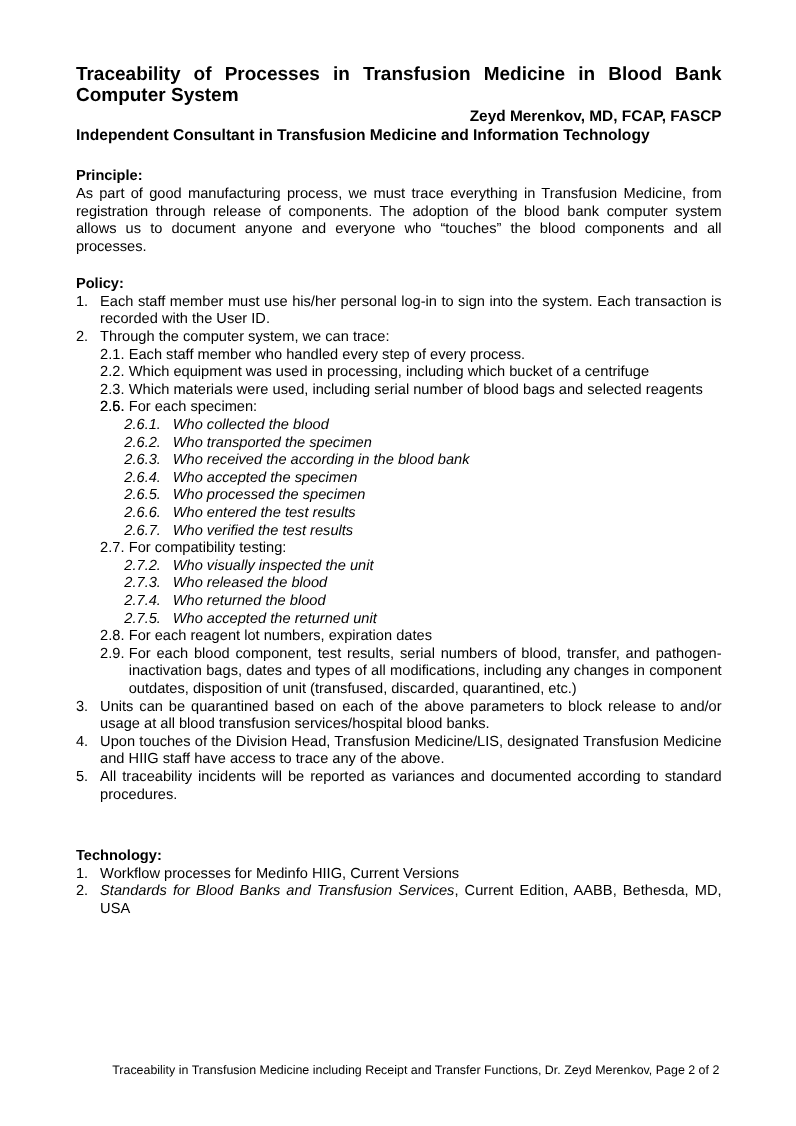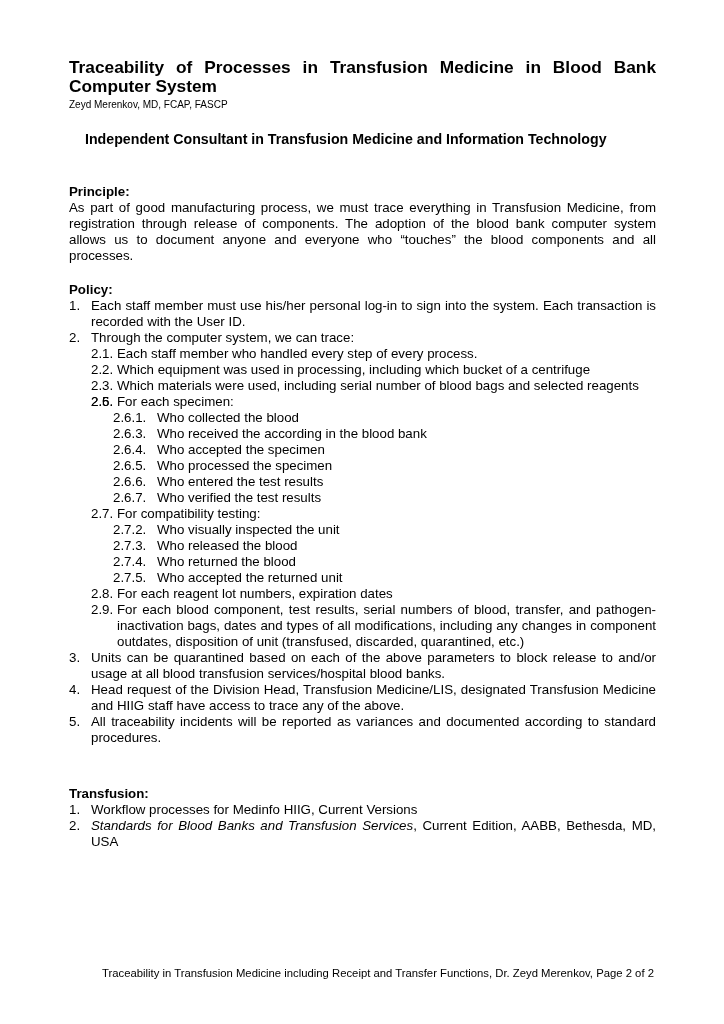--- a/index.html
+++ b/index.html
@@ -1,31 +1,31 @@
 <!DOCTYPE html>
 <html><head>
 <meta charset="utf-8">
 <style>
   html, body { margin: 0; padding: 0; background: #ffffff; }
   body { width: 724px; height: 1024px; position: relative; overflow: hidden;
          font-family: "Liberation Sans", sans-serif; color: #000; }
   .page { position: absolute; left: 69px; top: 58px; width: 587px; }
   .title { font-weight: bold; font-size: 17.3px; line-height: 19px; text-align: justify; text-align-last: left; margin: 0; }
   .title .l1 { display: block; text-align: justify; text-align-last: justify; }
-  .sub { font-weight: normal; font-size: 10px; line-height: 18px; margin: 0; }
-  .sub2 { font-weight: bold; font-size: 14.2px; line-height: 18px; margin: 16px; }
+  .sub { font-weight: bold; font-size: 14px; line-height: 18px; margin: 0; text-align: right; }
+  .sub2 { font-weight: bold; font-size: 14.2px; line-height: 18px; margin: 0; }
   .heading { font-weight: bold; font-size: 13.3px; line-height: 16px; margin: 0; }
   p.body { font-size: 13.3px; line-height: 16px; margin: 0; text-align: justify; }
   .gap { height: 16px; }
   ol { list-style: none; margin: 0; padding: 0; font-size: 13.3px; line-height: 16px; }
   .l1item { position: relative; padding-left: 22px; text-align: justify; }
   .l1item > .num { position: absolute; left: 0; top: 0; }
   .l2item { position: relative; padding-left: 48px; text-align: justify; }
   .l2item > .num { position: absolute; left: 22px; top: 0; }
-  .l3item { position: relative; padding-left: 88px; }
+  .l3item { position: relative; padding-left: 88px; font-style: italic; }
   .l3item > .num { position: absolute; left: 44px; top: 0; }
   .footer { position: absolute; left: 60px; top: 966px; font-size: 11.3px; line-height: 14px; margin-left: 42px; }
   em { font-style: italic; }
 </style>
 </head>
 <body>
 
 <div class="page">
   <div class="title">
     <span class="l1">Traceability of Processes in Transfusion Medicine in Blood Bank</span>
@@ -44,39 +44,40 @@
   <div class="heading">Policy:</div>
   <ol>
     <li class="l1item"><span class="num">1.</span><span>Each staff member must use his/her personal log-in to sign into the system.  Each transaction is recorded with the User ID.</span></li>
     <li class="l1item"><span class="num">2.</span><span>Through the computer system, we can trace:</span></li>
     <li class="l2item"><span class="num">2.1.</span><span>Each staff member who handled every step of every process.</span></li>
     <li class="l2item"><span class="num">2.2.</span><span>Which equipment was used in processing, including which bucket of a centrifuge</span></li>
     <li class="l2item"><span class="num">2.3.</span><span>Which materials were used, including serial number of blood bags and selected reagents</span></li>
     <li class="l2item"><span class="num">2.5.</span></li>
     <li class="l2item"><span class="num">2.6.</span><span>For each specimen:</span></li>
     <li class="l3item"><span class="num">2.6.1.</span><span>Who collected the blood</span></li>
+    <li class="l3item"><span class="num">2.6.2.</span><span>Who transported the specimen</span></li>
     <li class="l3item"><span class="num">2.6.3.</span><span>Who received the according in the blood bank</span></li>
     <li class="l3item"><span class="num">2.6.4.</span><span>Who accepted the specimen</span></li>
     <li class="l3item"><span class="num">2.6.5.</span><span>Who processed the specimen</span></li>
     <li class="l3item"><span class="num">2.6.6.</span><span>Who entered the test results</span></li>
     <li class="l3item"><span class="num">2.6.7.</span><span>Who verified the test results</span></li>
     <li class="l2item"><span class="num">2.7.</span><span>For compatibility testing:</span></li>
     <li class="l3item"><span class="num">2.7.2.</span><span>Who visually inspected the unit</span></li>
     <li class="l3item"><span class="num">2.7.3.</span><span>Who released the blood</span></li>
     <li class="l3item"><span class="num">2.7.4.</span><span>Who returned the blood</span></li>
     <li class="l3item"><span class="num">2.7.5.</span><span>Who accepted the returned unit</span></li>
     <li class="l2item"><span class="num">2.8.</span><span>For each reagent lot numbers, expiration dates</span></li>
     <li class="l2item"><span class="num">2.9.</span><span>For each blood component, test results, serial numbers of blood, transfer, and pathogen-inactivation bags, dates and types of all modifications, including any changes in component outdates, disposition of unit (transfused, discarded, quarantined, etc.)</span></li>
     <li class="l1item"><span class="num">3.</span><span>Units can be quarantined based on each of the above parameters to block release to and/or usage at all blood transfusion services/hospital blood banks.</span></li>
-    <li class="l1item"><span class="num">4.</span><span>Head request of the Division Head, Transfusion Medicine/LIS, designated Transfusion Medicine and HIIG staff have access to trace any of the above.</span></li>
+    <li class="l1item"><span class="num">4.</span><span>Upon touches of the Division Head, Transfusion Medicine/LIS, designated Transfusion Medicine and HIIG staff have access to trace any of the above.</span></li>
     <li class="l1item"><span class="num">5.</span><span>All traceability incidents will be reported as variances and documented according to standard procedures.</span></li>
   </ol>
 
   <div class="gap" style="height:40px"></div>
 
-  <div class="heading">Transfusion:</div>
+  <div class="heading">Technology:</div>
   <ol>
     <li class="l1item"><span class="num">1.</span><span>Workflow processes for Medinfo HIIG, Current Versions</span></li>
     <li class="l1item"><span class="num">2.</span><em>Standards for Blood Banks and Transfusion Services</em><span>, Current Edition, AABB, Bethesda, MD, USA</span></li>
   </ol>
 </div>
 
 <div class="footer">Traceability in Transfusion Medicine including Receipt and Transfer Functions, Dr. Zeyd Merenkov, Page 2 of 2</div>
 
 </body></html>

